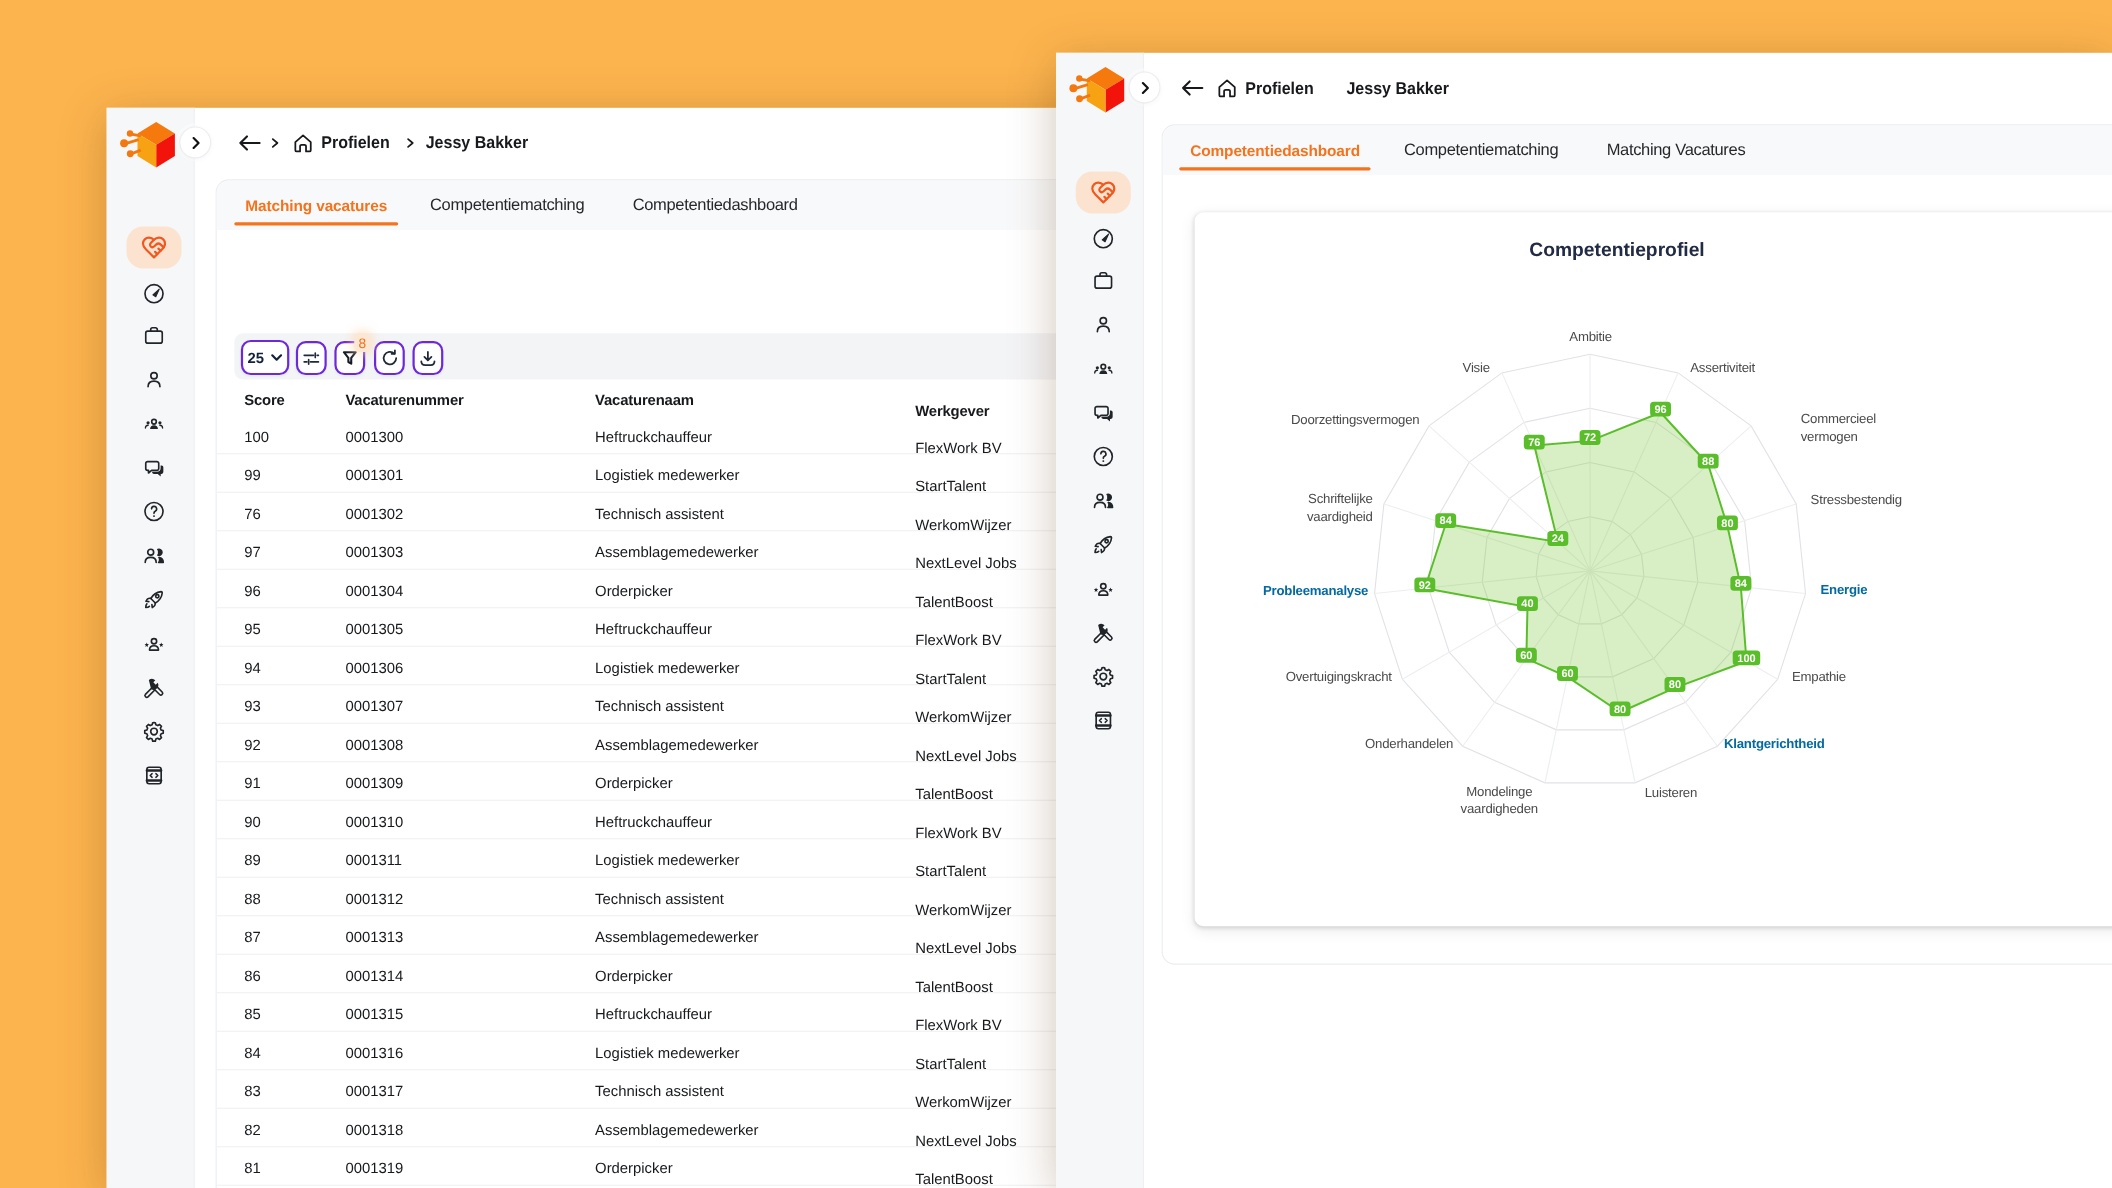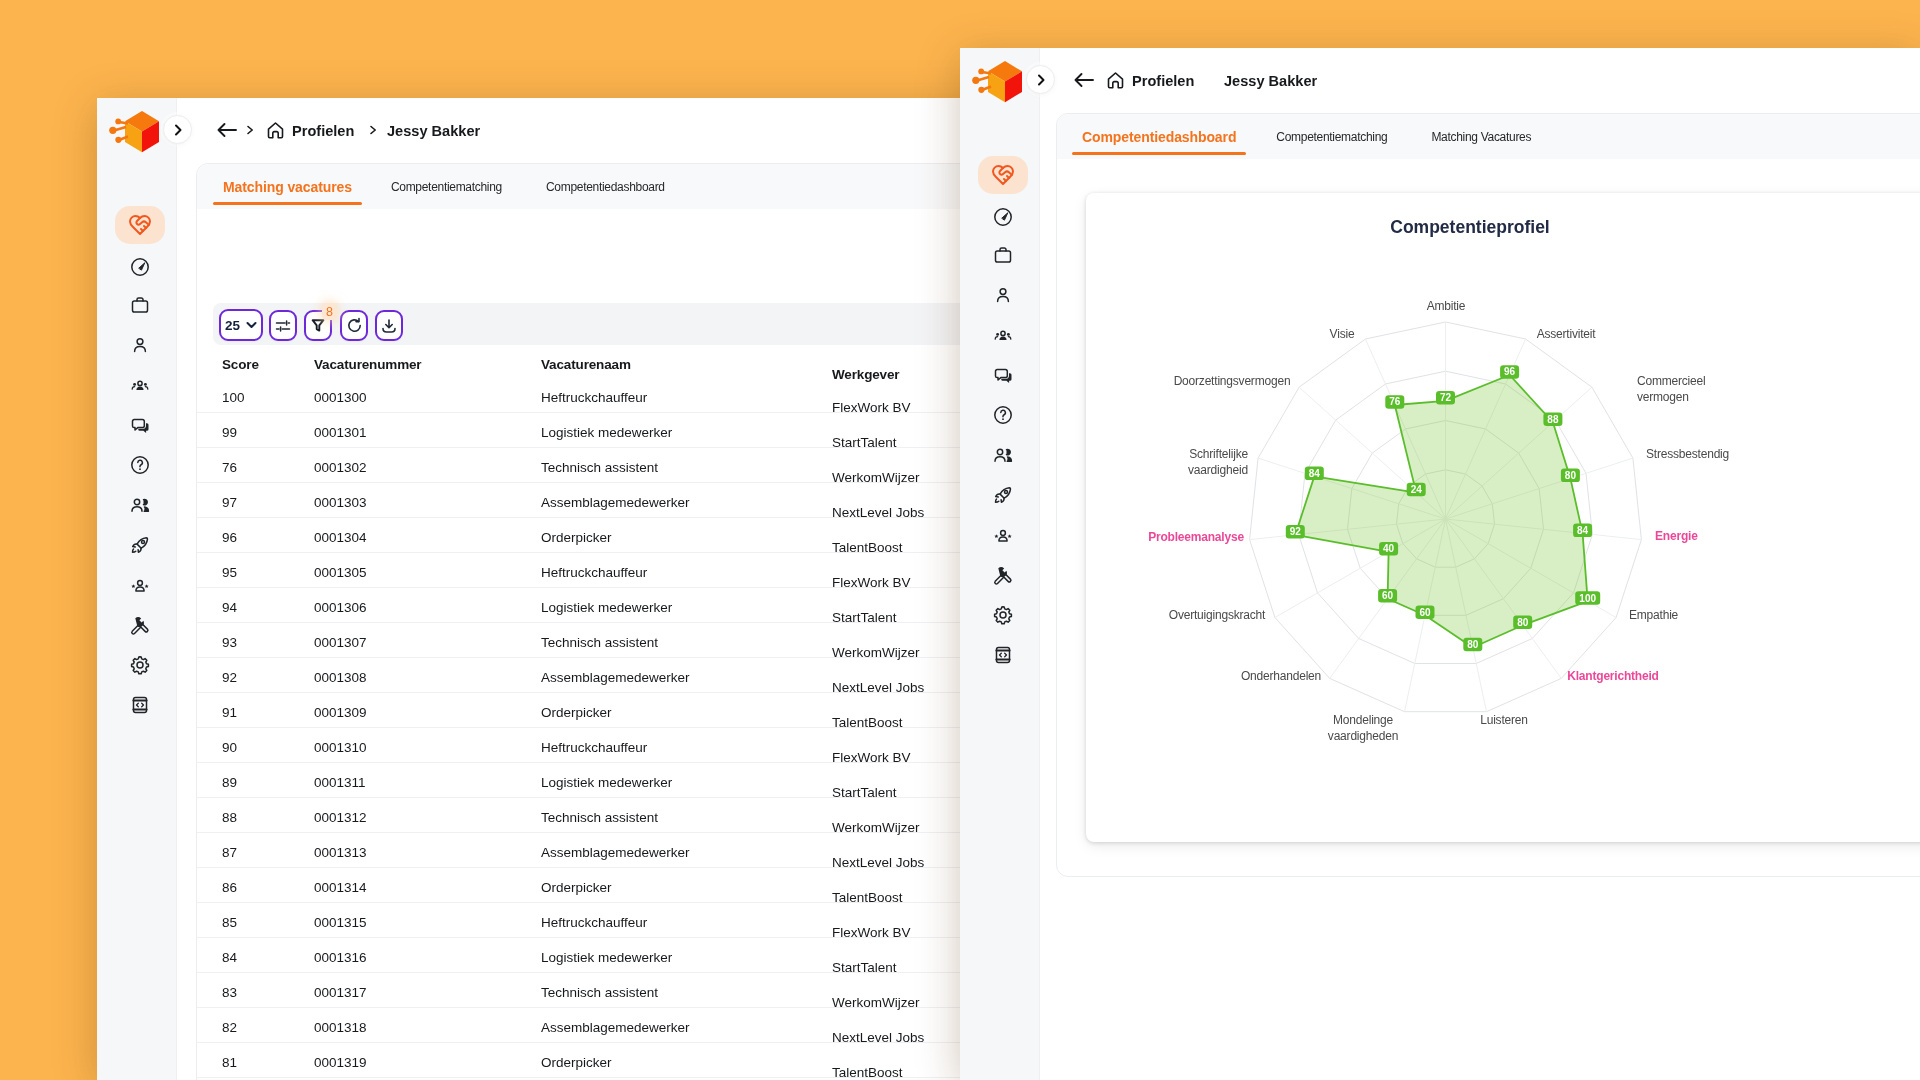--- a/index.html
+++ b/index.html
@@ -6,40 +6,40 @@
 .win { position:absolute; background:#fff; box-shadow:0 8px 40px rgba(90,45,0,0.28); }
 #winL { left:97px; top:98px; width:1823px; height:982px; }
 #winR { left:960px; top:48px; width:960px; height:1032px; }
 .sidebar { position:absolute; left:0; top:0; bottom:0; width:80px; background:#F6F7F8; border-right:1px solid #EFEFF2; }
 .sidebar > svg:first-child { position:absolute; left:10px; top:11px; }
 .circlebtn { position:absolute; left:66px; top:17px; width:29px; height:29px; border-radius:50%; background:#fff; border:1px solid #ededf0; box-shadow:0 0 0 3px rgba(255,255,255,0.45), 0 1px 4px rgba(0,0,0,0.07); display:flex; align-items:center; justify-content:center; z-index:3; }
 .active-pill { position:absolute; left:18px; top:108px; width:50px; height:38px; border-radius:15px; background:#FBE3D0; display:flex; align-items:center; justify-content:center; }
 .sideic { position:absolute; left:32px; width:22px; height:22px; }
 .crumb-t { font-weight:bold; font-size:15.5px; color:#17191C; transform:scaleX(0.94); transform-origin:left center; white-space:nowrap; }
 .tabbar { position:absolute; left:0; right:0; top:0; height:45px; background:#F8F9FA; border-radius:12px 12px 0 0; display:flex; }
-.tab { position:relative; height:45px; display:flex; align-items:center; padding:0 10px; font-size:12px; color:#26282B; letter-spacing:-0.3px; }
+.tab { position:relative; height:45px; display:flex; align-items:center; padding:0 10px; font-size:15px; color:#26282B; letter-spacing:-0.3px; }
 .tab.on { color:#F4731C; font-weight:bold; font-size:14px; letter-spacing:-0.1px; }
 .tab.on::after { content:""; position:absolute; left:0; right:0; bottom:4px; height:3px; background:#F4731C; border-radius:2px; }
 .container { position:absolute; background:#fff; border:1px solid #ECEDEF; border-radius:12px; }
 #winL .container { left:99px; top:65px; right:-16px; bottom:-16px; }
 #winR .container { left:96px; top:65px; right:-16px; height:764px; }
 .toolbar { position:absolute; left:16px; right:16px; top:139px; height:42px; background:#F3F4F6; border-radius:8px; }
 .tbtn { position:absolute; top:7px; height:31px; background:#fff; border:2px solid #6d28d9; border-radius:9px; box-shadow:0 1px 2px rgba(0,0,0,0.04); display:flex; align-items:center; justify-content:center; }
 .badge8 { position:absolute; left:109px; top:0px; width:15px; height:17px; background:#FBE7D3; color:#F4731C; border-radius:5px; font-size:12.5px; display:flex; align-items:center; justify-content:center; box-shadow:0 0 8px 3px rgba(251,216,176,0.55); }
 .thead { position:absolute; left:0; top:189px; right:0; height:22px; font-weight:bold; font-size:13.5px; color:#17191C; letter-spacing:-0.15px; }
 .trows { position:absolute; left:0; top:214px; right:0; }
 .trow { position:relative; height:35px; font-size:13.5px; color:#17191C; border-bottom:1px solid #F0F0F2; }
 .trow span, .thead span { position:absolute; top:55%; transform:translateY(-50%); white-space:nowrap; }
 .thead span { top:11px; }
 .c1 { left:25px; } .c2 { left:117px; } .c3 { left:344px; } .c4 { left:635px;margin-top:10px; }
 .card { position:absolute; left:126px; top:145px; right:-20px; height:649px; background:#fff; border-radius:8px; box-shadow:0 1px 4px rgba(0,0,0,0.14), 0 4px 14px rgba(0,0,0,0.08); }
 .cardtitle { position:absolute; left:510px; top:179px; transform:translate(-50%,-50%); font-size:17.5px; font-weight:bold; color:#222B45; }
 .radar { position:absolute; left:275px; top:262px; }
 .rlab { position:absolute; font-size:12px; color:#4A4A4A; line-height:15.5px; white-space:nowrap; letter-spacing:-0.2px; }
-.rlab.b { font-weight:bold; color:#ec4899; }
+.rlab.b { font-weight:bold; color:#0369a1; }
 </style></head>
 <body>
 
 <div class="win" id="winL">
   <div class="sidebar">
       <svg width="54" height="46" viewBox="0 0 54 46">
 <polygon points="35,2 52,12.3 35,22.6 18,12.3" fill="#F5790D"></polygon>
 <polygon points="52,12.3 52,32.9 35,43.2 35,22.6" fill="#F2130A"></polygon>
 <polygon points="18,12.3 35,22.6 35,43.2 18,32.9" fill="#F7A212"></polygon>
 <line x1="7" y1="21.5" x2="19" y2="18" stroke="#F4770F" stroke-width="2.6"></line>
@@ -515,15 +515,15 @@
 <div class="rlab" style="left:272px;top:334px;transform:translate(-50%,-50%);text-align:center">Doorzettingsvermogen</div>
 <div class="rlab" style="left:677px;top:341px;transform:translate(0,-50%)">Commercieel<br>vermogen</div>
 <div class="rlab" style="left:686px;top:407px;transform:translate(0,-50%)">Stressbestendig</div>
 <div class="rlab" style="left:258px;top:414px;transform:translate(-50%,-50%);text-align:right">Schriftelijke<br>vaardigheid</div>
 <div class="rlab b" style="left:695px;top:489px;transform:translate(0,-50%)">Energie</div>
 <div class="rlab b" style="left:236px;top:490px;transform:translate(-50%,-50%);text-align:center">Probleemanalyse</div>
 <div class="rlab" style="left:669px;top:568px;transform:translate(0,-50%)">Empathie</div>
 <div class="rlab" style="left:257px;top:568px;transform:translate(-50%,-50%);text-align:center">Overtuigingskracht</div>
 <div class="rlab b" style="left:653px;top:629px;transform:translate(-50%,-50%);text-align:center">Klantgerichtheid</div>
 <div class="rlab" style="left:321px;top:629px;transform:translate(-50%,-50%);text-align:right">Onderhandelen</div>
-<div class="rlab" style="left:544px;top:673px;transform:translate(-50%,-50%);text-align:center">Luisteren</div>
+<div class="rlab" style="left:559px;top:673px;transform:translate(-50%,-50%);text-align:center">Luisteren</div>
 <div class="rlab" style="left:403px;top:680px;transform:translate(-50%,-50%);text-align:center">Mondelinge<br>vaardigheden</div>
 </div>
 
 </body></html>

